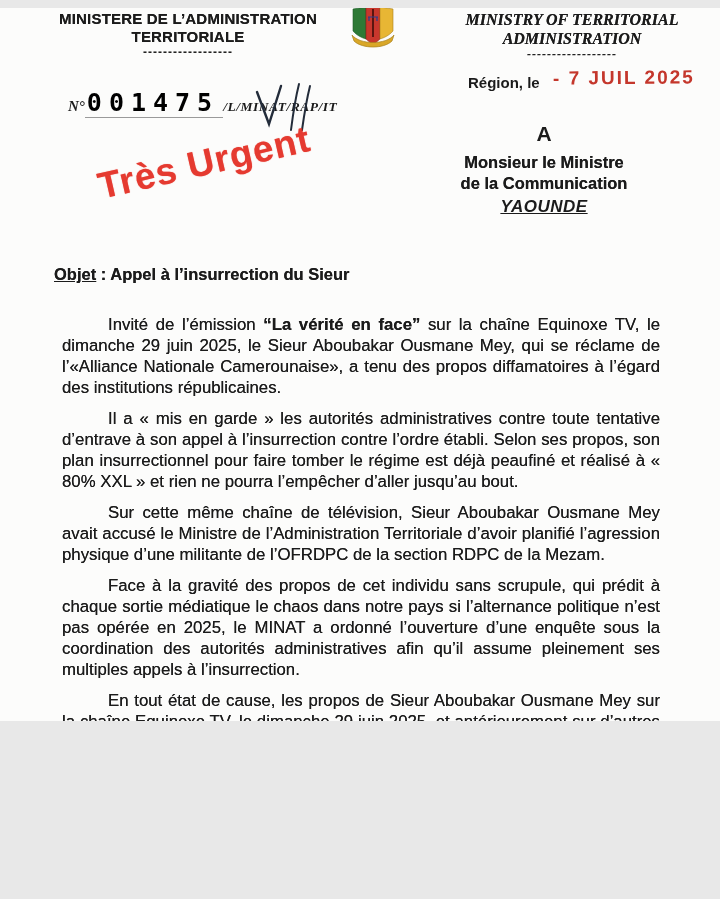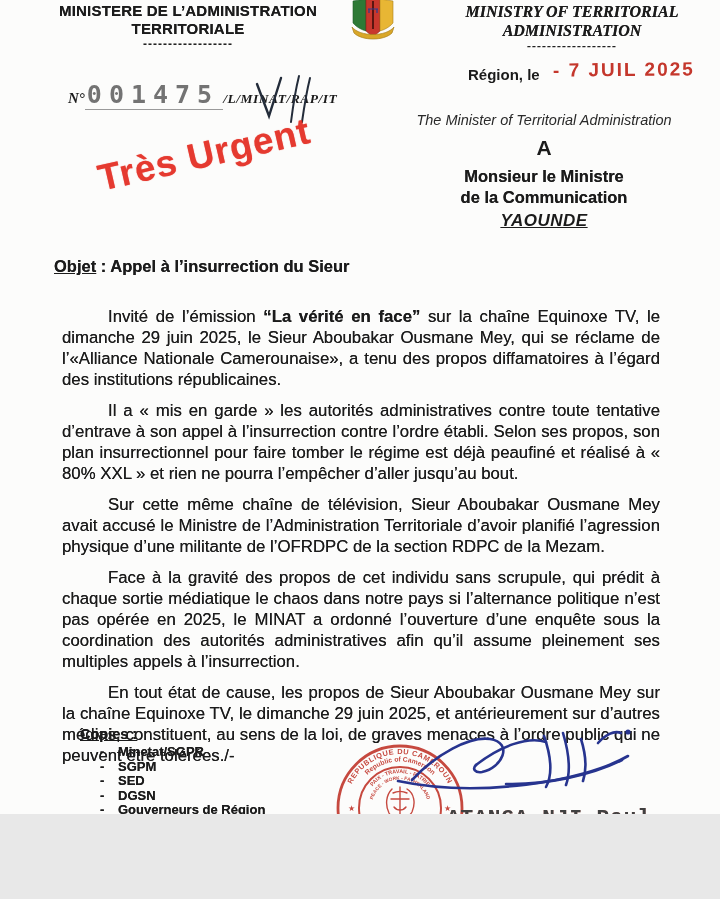--- a/index.html
+++ b/index.html
@@ -1,36 +1,36 @@
 <!DOCTYPE html>
 <html><head>
 <meta charset="utf-8">
 <style>
   html,body{margin:0;padding:0;background:#e8e8e8;}
   .page{
-    position:relative;width:720px;height:814px;margin:0 auto;
+    position:relative;width:720px;height:713px;margin:8px auto;
     background:#fcfcfb;overflow:hidden;
     font-family:"Liberation Sans",sans-serif;color:#1b1b1b;
   }
   .abs{position:absolute;}
   
   .hdr-left{left:36px;top:-10px;width:304px;text-align:center;}
   .hdr-right{left:424px;top:-10px;width:296px;text-align:center;
     font-family:"Liberation Serif",serif;font-style:italic;font-weight:bold;}
   .dashes{font-size:12px;letter-spacing:1px;font-weight:bold;color:#222;line-height:12px;}
   .hdr-left .org{font-size:15px;font-weight:bold;letter-spacing:.2px;line-height:18px;text-shadow:0 0 .5px #333;}
   .hdr-right .org{font-size:16px;line-height:19px;text-shadow:0 0 .5px #333;}
   
   .place-date{left:468px;top:66px;font-size:15px;font-weight:bold;}
   .date-stamp{left:553px;top:59px;font-size:19px;font-weight:bold;color:#c4372c;
     letter-spacing:2px;transform:rotate(-.6deg);font-family:"Liberation Sans",sans-serif;}
   .refline{left:68px;top:80px;display:flex;align-items:baseline;}
   .ref-no{font-family:"Liberation Serif",serif;font-style:italic;font-weight:bold;font-size:15px;}
   .ref-num{font-family:"DejaVu Sans Mono",monospace;font-weight:bold;font-size:25px;
-    color:#737373;letter-spacing:7px;padding:0 4px 0 2px;border-bottom:1.5px solid #9a9a9a;}
+    color:#000000;letter-spacing:7px;padding:0 4px 0 2px;border-bottom:1.5px solid #9a9a9a;}
   .ref-suffix{font-family:"Liberation Serif",serif;font-style:italic;font-weight:bold;
     font-size:13.5px;letter-spacing:.5px;}
   .ref-hand{left:247px;top:74px;}
   
   .addr{left:372px;top:106px;width:344px;text-align:center;}
   .addr .fr{font-weight:bold;font-style:italic;font-size:15.5px;text-shadow:0 0 .4px #333;}
   .addr .en{font-style:italic;font-size:14.5px;margin-top:6px;color:#2a2a2a;}
   .addr .to{font-weight:bold;font-size:21px;margin-top:8px;}
   .addr .r1,.addr .r2{font-weight:bold;font-size:16.5px;line-height:21px;text-shadow:0 0 .4px #333;}
   .addr .r1{margin-top:6px;}
@@ -99,21 +99,20 @@
     <span class="ref-num">001475</span>
     <span class="ref-suffix">/L/MINAT/RAP/IT</span>
   </div>
   <svg class="abs ref-hand" width="84" height="52" viewBox="0 0 84 52">
     <path d="M 10,10 L 22,42 L 34,4" stroke="#232c3a" stroke-width="2.4" fill="none" stroke-linecap="round"></path>
     <path d="M 52,2 C 48,18 46,32 44,48" stroke="#232c3a" stroke-width="2" fill="none" stroke-linecap="round"></path>
     <path d="M 63,4 C 59,20 57,34 55,48" stroke="#232c3a" stroke-width="2" fill="none" stroke-linecap="round"></path>
   </svg>
 
   <div class="abs addr">
-    <div class="en">The Minister of Territorial Administration</div>
     <div class="to">A</div>
     <div class="r1">Monsieur le Ministre</div>
     <div class="r2">de la Communication</div>
     <div class="city">YAOUNDE</div>
   </div>
 
   <div class="abs urgent">Très Urgent</div>
 
   <div class="abs subject">
     <span class="lbl">Objet</span><span> : </span><span>Appel à l’insurrection du Sieur</span><br>

